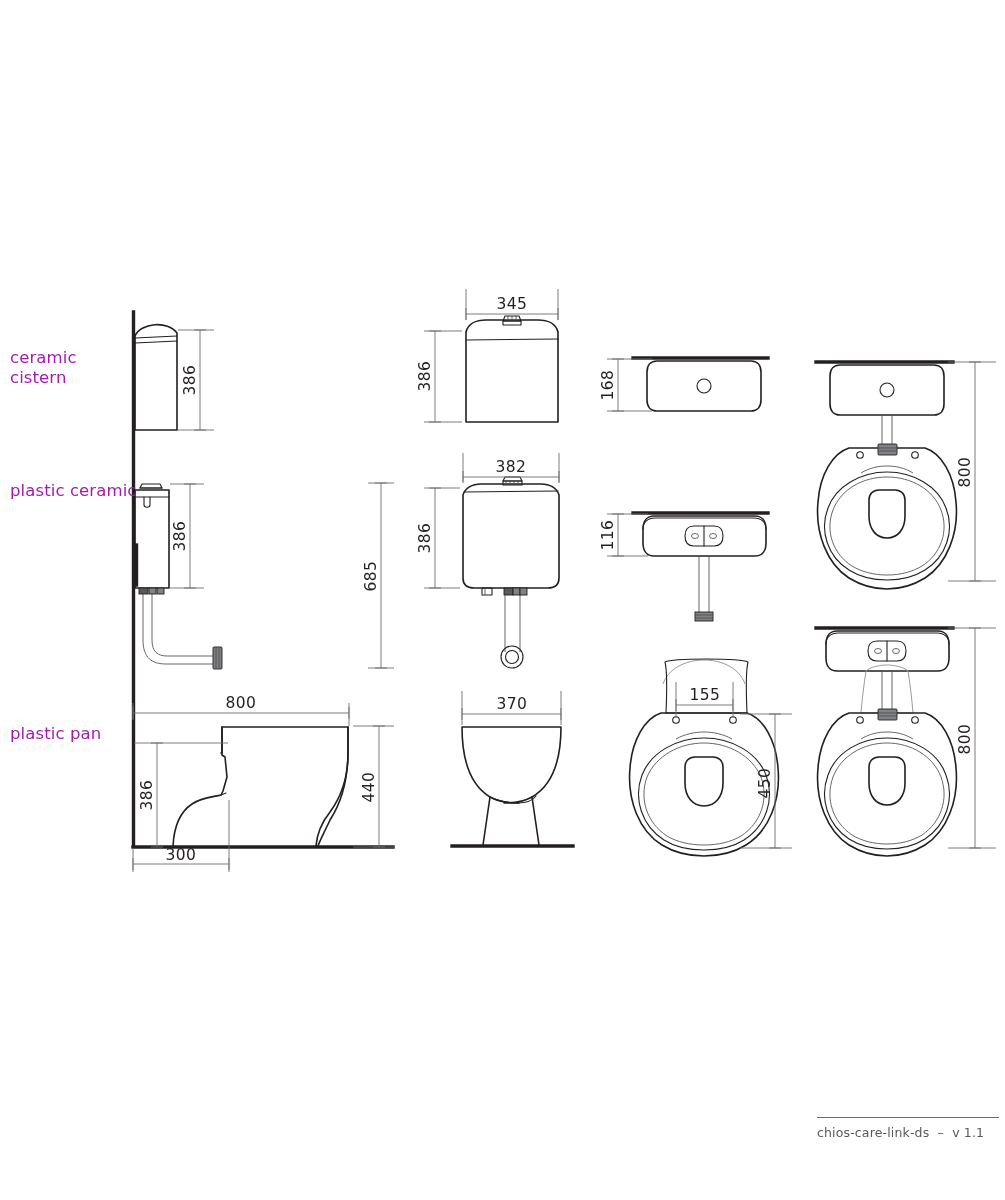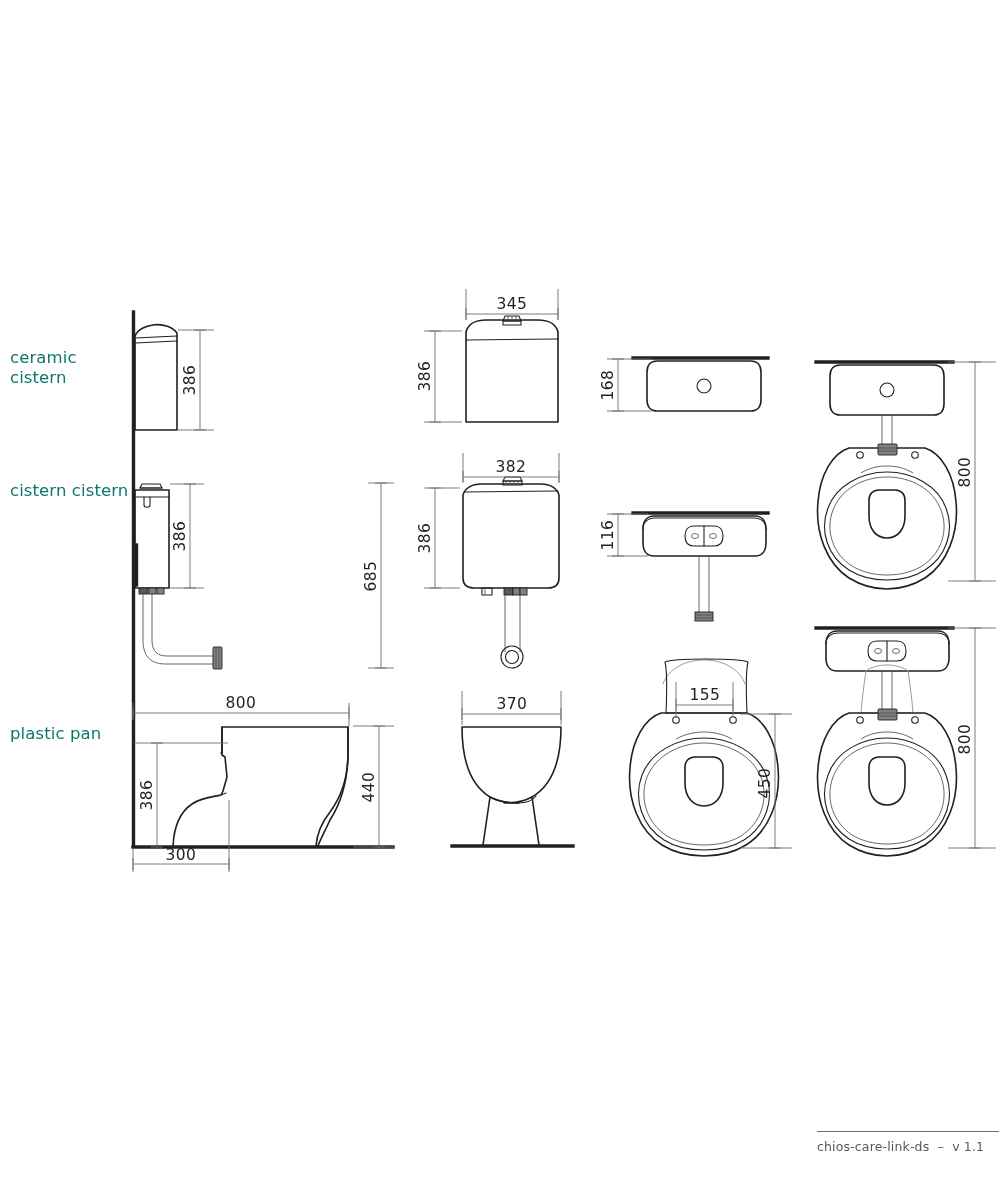--- a/index.html
+++ b/index.html
@@ -19,33 +19,32 @@
   #sheet svg{
     position:absolute;
     left:0; top:0;
     width:1005px;
     height:1200px;
   }
   .rowlabel{
     position:absolute;
     font-size:16.5px;
     line-height:20px;
-    color:#0f766e;
+    color:#a21caf;
     letter-spacing:0.1px;
     white-space:pre-line;
   }
   #label-ceramic-cistern{ left:10px; top:348px; }
   #label-plastic-cistern{ left:10px; top:481px; }
   #label-ceramic-pan{ left:10px; top:724px; }
   #footer-wrap{
     position:absolute;
     left:817px;
     top:1117px;
     width:182px;
-    margin-top:14px;
   }
   #footer-rule{
     width:182px;
     height:1px;
     background:#6d6e71;
     margin-bottom:7px;
   }
   #footer-text{
     font-size:12.5px;
     color:#58595b;
@@ -475,21 +474,21 @@
         <path class="dimtick" d="M969 848 L981 848"></path>
         <text class="dimtext-v" x="970" y="739" transform="rotate(-90 970 739)" text-anchor="middle">800</text>
       </g>
     </g>
 
   </svg>
 
   <div class="rowlabel" id="label-ceramic-cistern">ceramic
 cistern</div>
 
-  <div class="rowlabel" id="label-plastic-cistern">cistern cistern</div>
+  <div class="rowlabel" id="label-plastic-cistern">plastic ceramic</div>
 
   <div class="rowlabel" id="label-ceramic-pan">plastic pan</div>
 
   <div id="footer-wrap">
     <div id="footer-rule"></div>
     <div id="footer-text">chios-care-link-ds  –  v 1.1</div>
   </div>
 
 </div>
 

